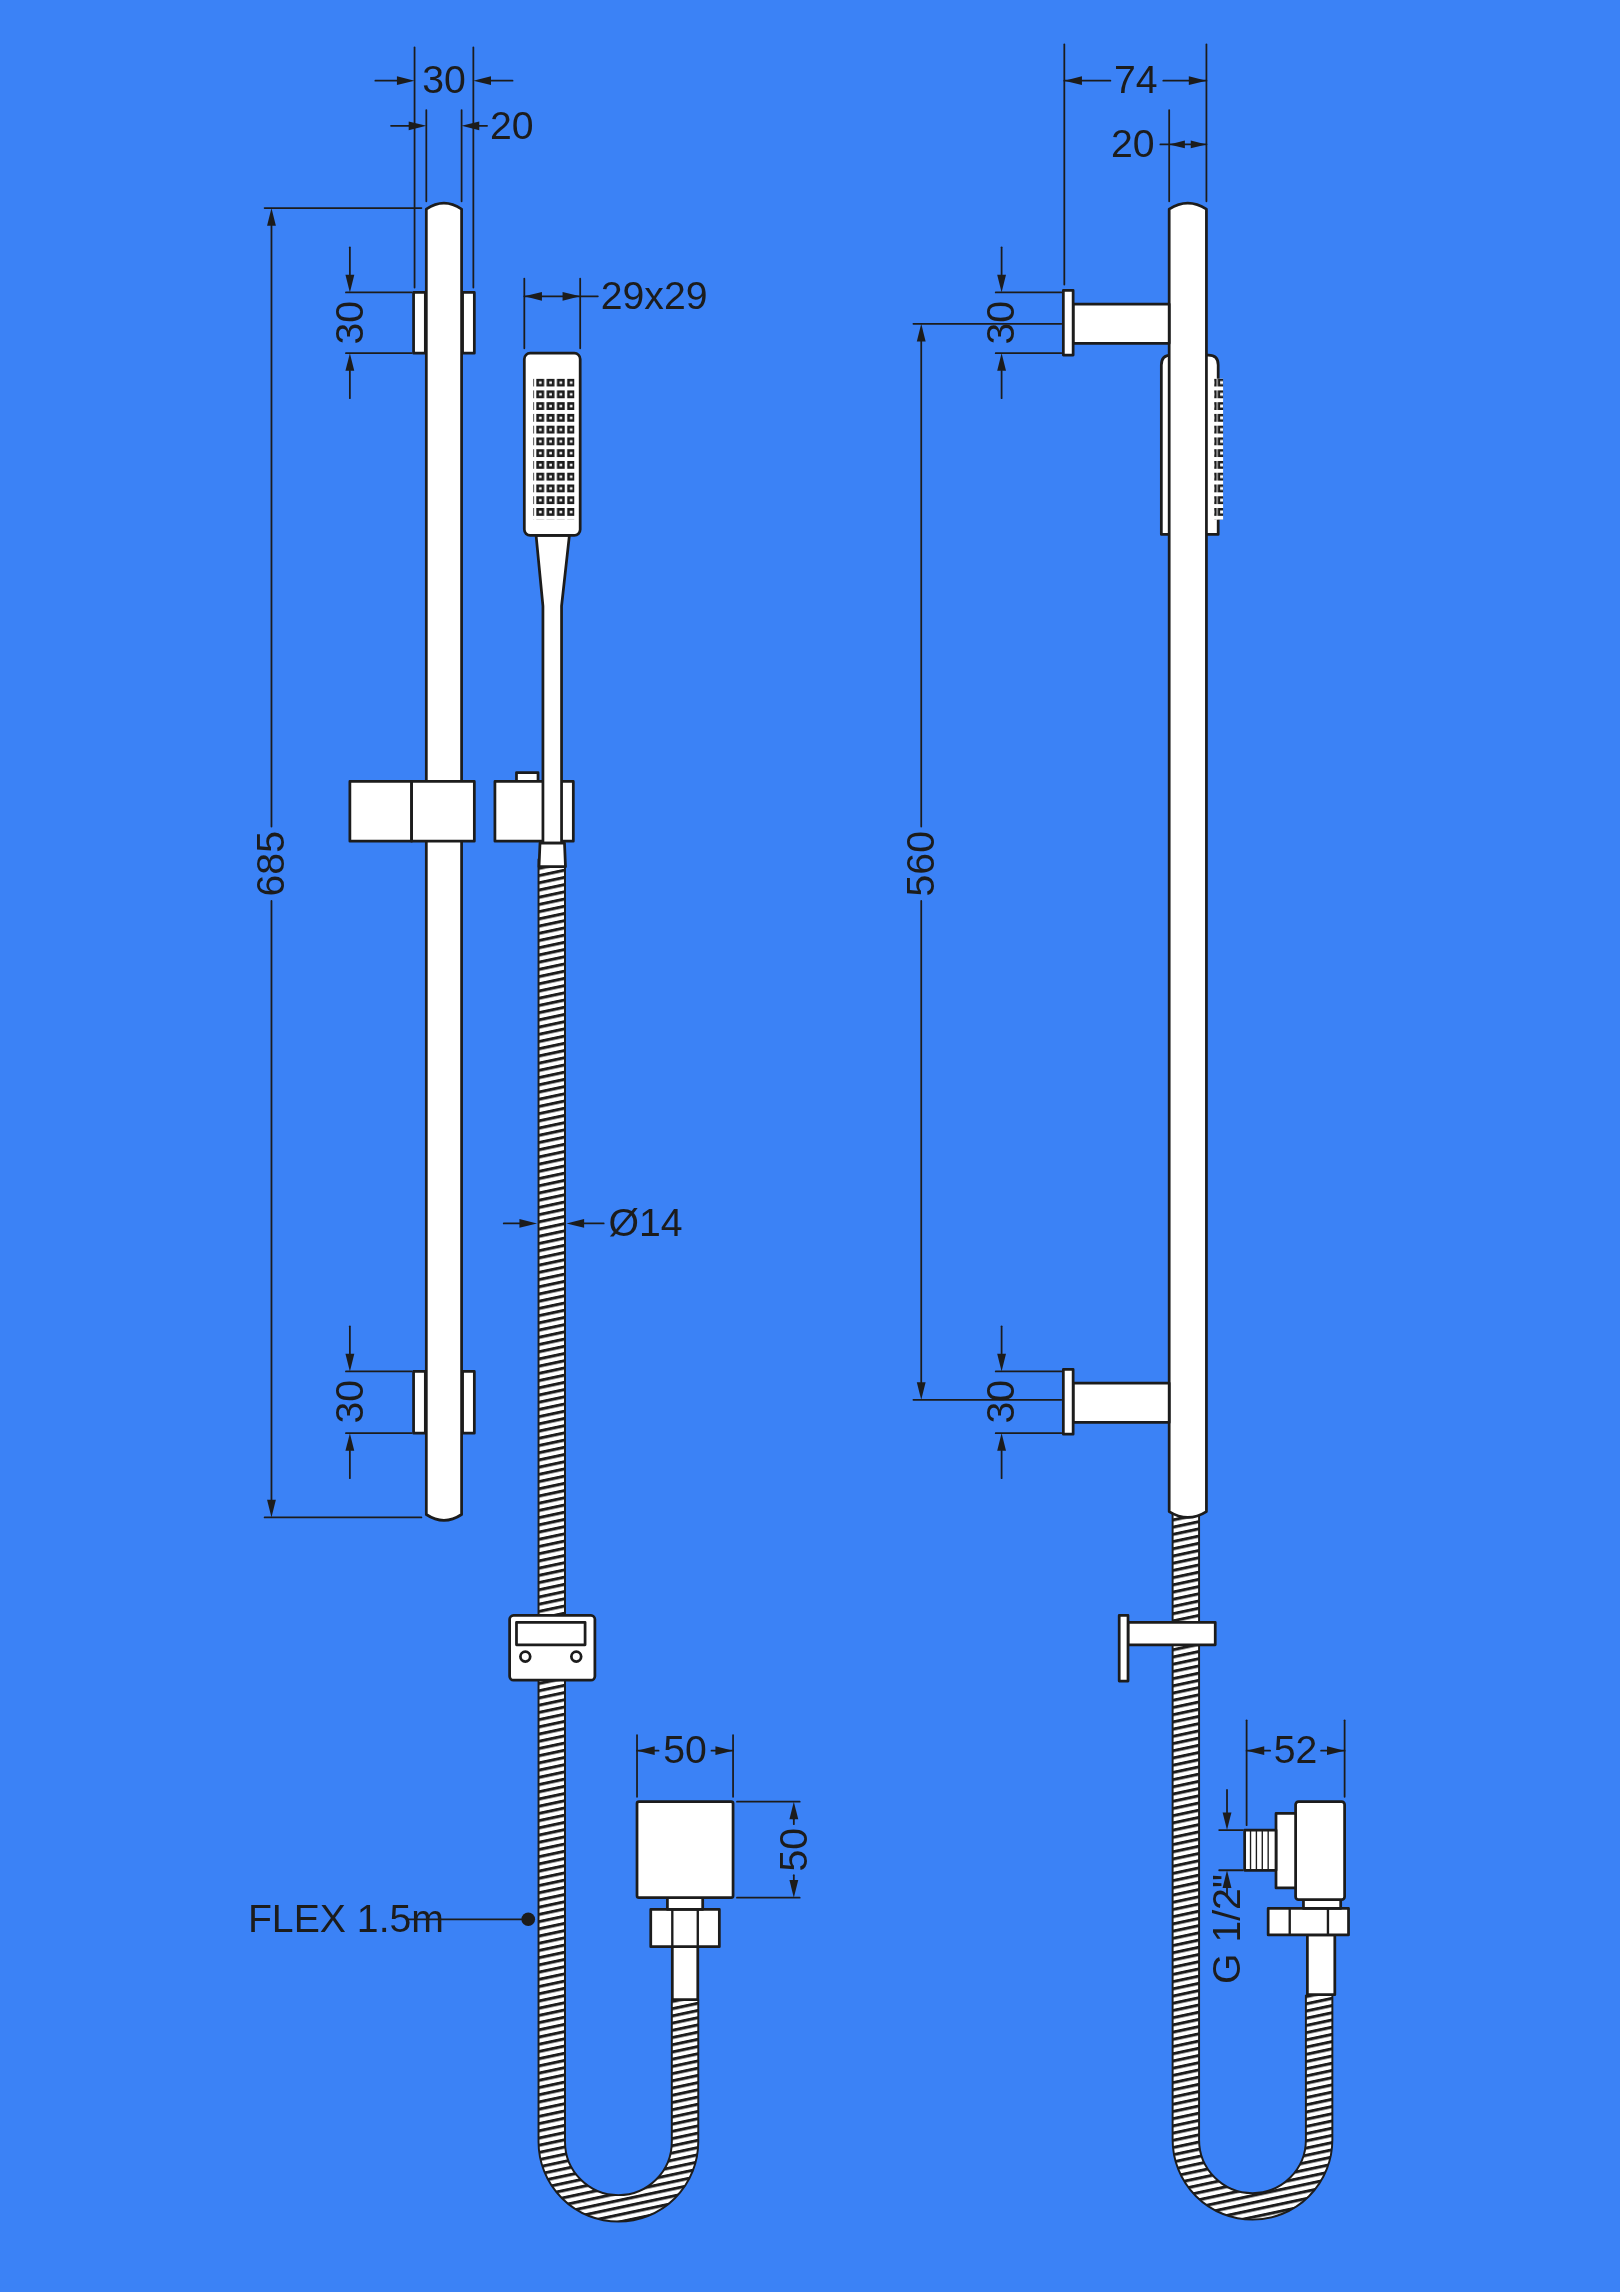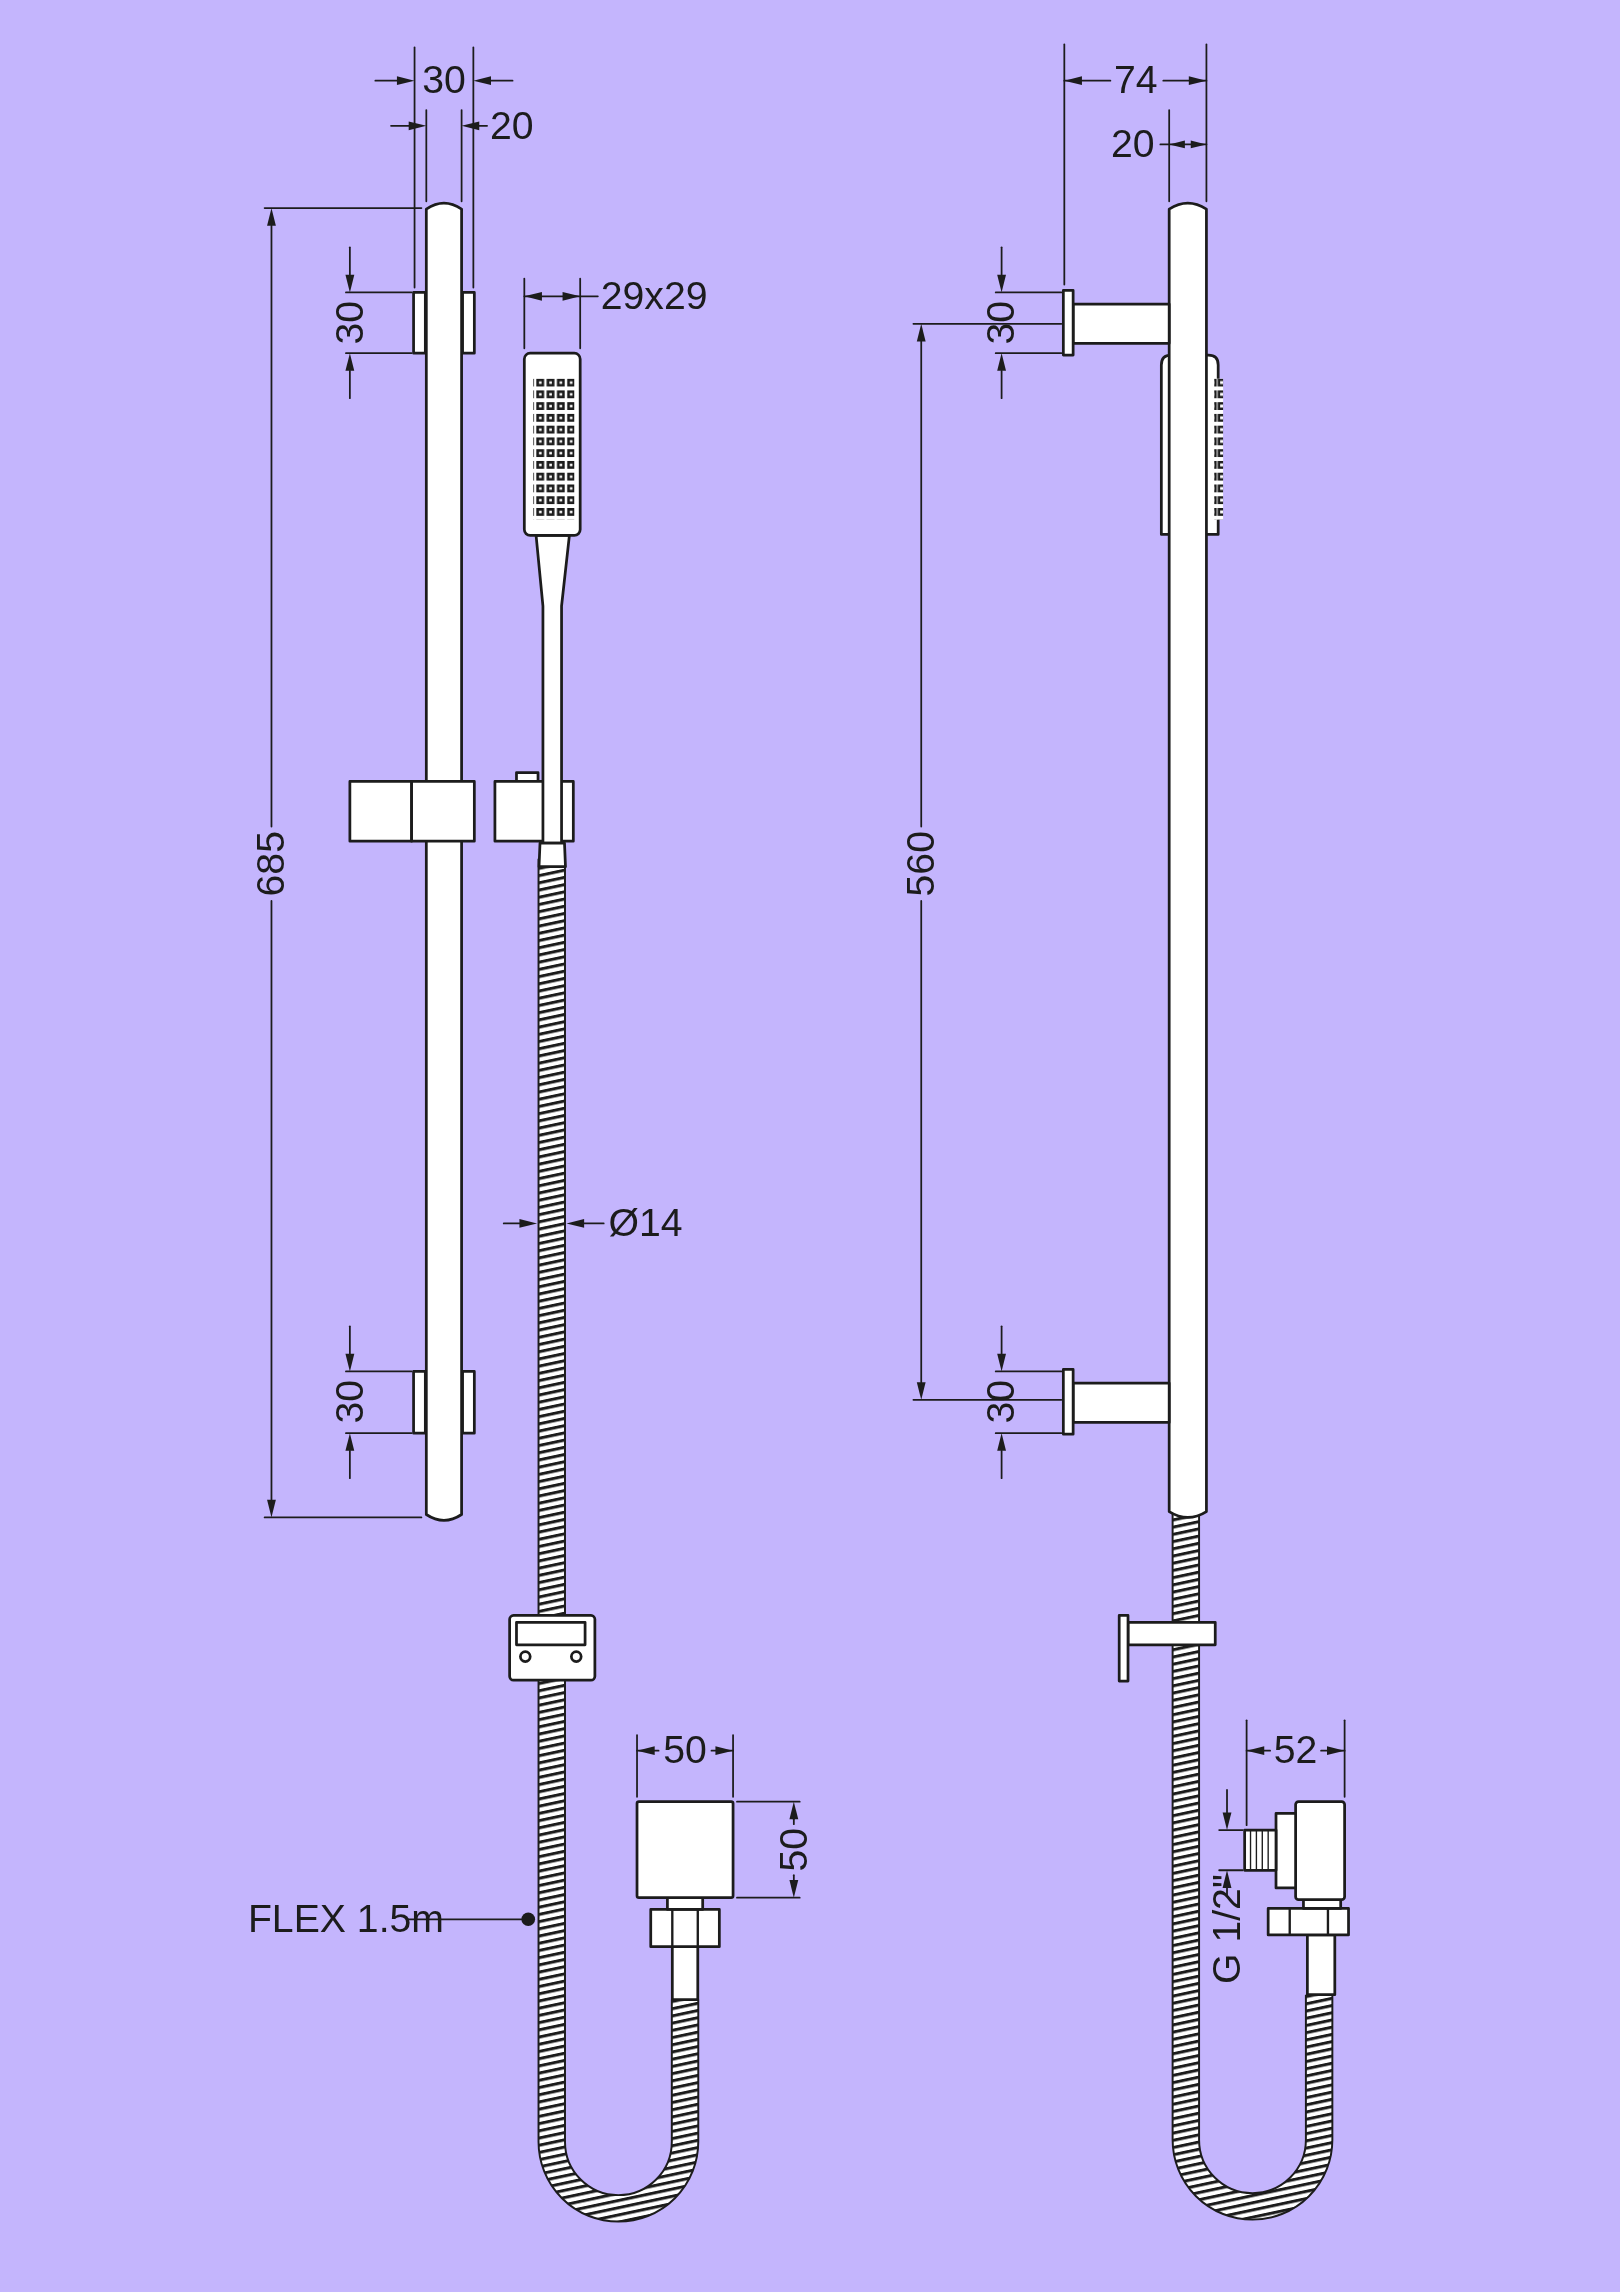--- a/index.html
+++ b/index.html
@@ -1,16 +1,16 @@
 <!DOCTYPE html>
 <html><head>
 <meta charset="utf-8">
 <style>
   html,body{margin:0;padding:0;background:#ffffff;}
-  .canvas{width:1620px;height:2293px;background:#c4b5fd;position:relative;font-family:"Liberation Sans",sans-serif;}
+  .canvas{width:1620px;height:2293px;background:#3b82f6;position:relative;font-family:"Liberation Sans",sans-serif;}
   svg{display:block;}
   .part{fill:#ffffff;stroke:#1c1c1c;stroke-width:2.8;stroke-linejoin:round;stroke-linecap:round;}
   .pline{fill:none;stroke:#1c1c1c;stroke-width:2.4;stroke-linecap:round;}
   .dim{fill:none;stroke:#1c1c1c;stroke-width:1.8;stroke-linecap:round;}
   .arr{fill:#1c1c1c;stroke:none;}
   .dimtxt{font-family:"Liberation Sans",sans-serif;font-size:40px;fill:#1c1c1c;}
   .thread{stroke:#1c1c1c;stroke-width:1.4;}
 </style>
 </head>
 <body>

